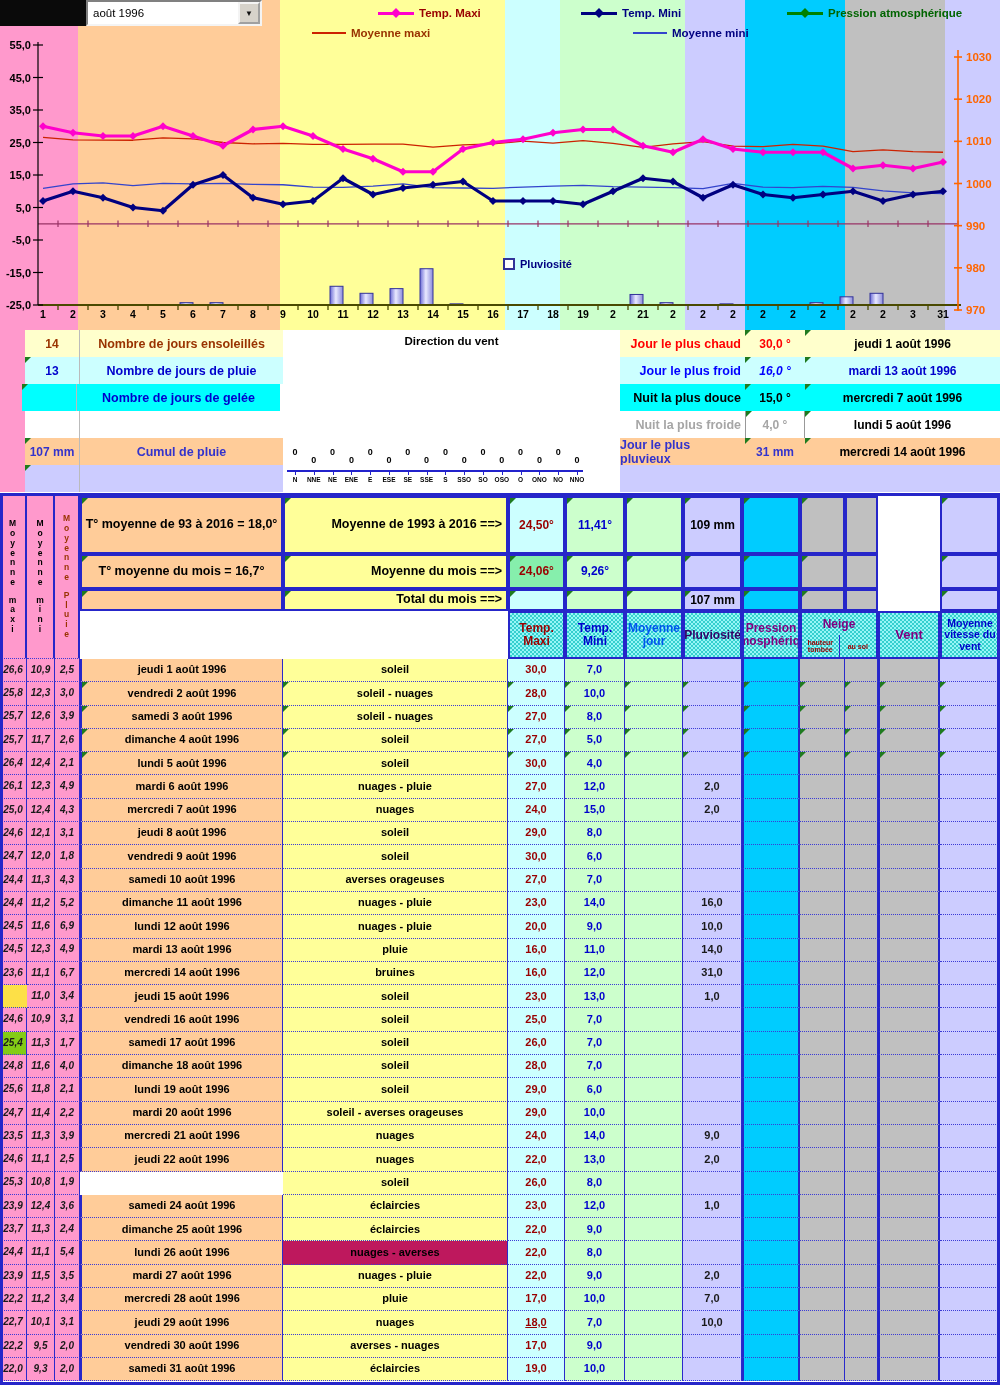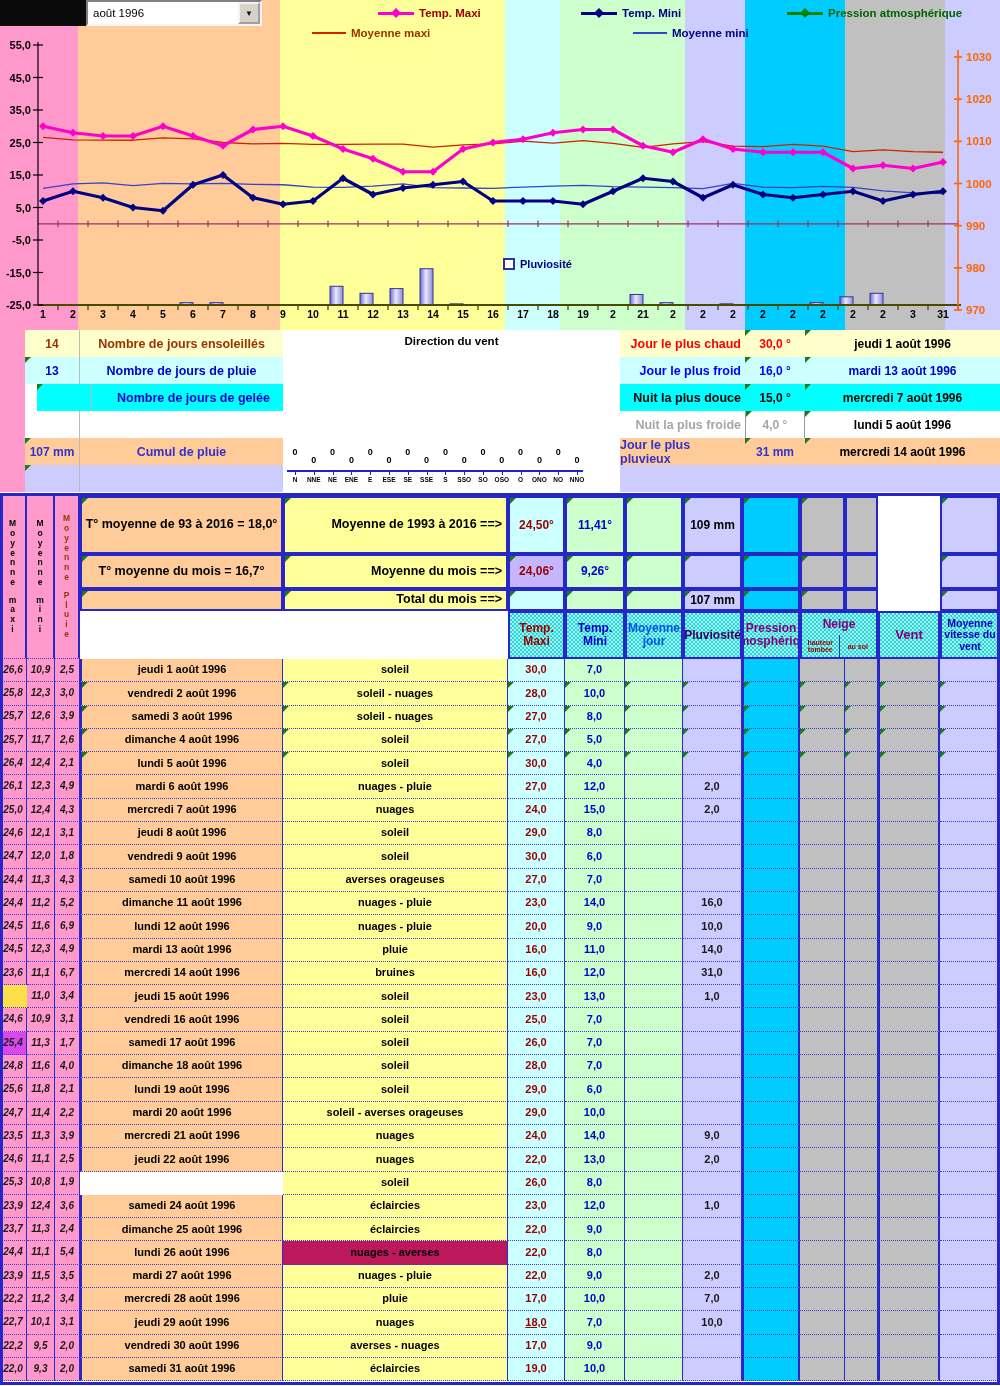--- a/index.html
+++ b/index.html
@@ -325,21 +325,21 @@
   <div id="pinkstrip"></div>
   <div id="sumleft">
       <div class="sumrow" style="left: 25px; top: 0px; width: 258px;">
         <div class="scell" style="width: 55px; background: rgb(255, 255, 204); color: rgb(153, 51, 0); border-right: 1px solid rgb(187, 187, 187);">14</div>
         <div class="scell" style="width: 203px; background: rgb(255, 255, 204); color: rgb(153, 51, 0); font-size: 12.5px;">Nombre de jours ensoleillés</div>
       </div>
       <div class="sumrow" style="left: 25px; top: 27px; width: 258px;">
         <div class="scell tri" style="width: 55px; background: rgb(204, 255, 255); color: rgb(0, 0, 204); border-right: 1px solid rgb(187, 187, 187);">13</div>
         <div class="scell" style="width: 203px; background: rgb(204, 255, 255); color: rgb(0, 0, 204); font-size: 12.5px;">Nombre de jours de pluie</div>
       </div>
-      <div class="sumrow" style="left: 37px; top: 54px; width: 258px;">
+      <div class="sumrow" style="left: 22px; top: 54px; width: 258px;">
         <div class="scell tri" style="width: 55px; background: rgb(0, 255, 255); color: rgb(0, 0, 204); border-right: 1px solid rgb(187, 187, 187);"></div>
         <div class="scell" style="width: 203px; background: rgb(0, 255, 255); color: rgb(0, 0, 204); font-size: 12.5px;">Nombre de jours de gelée</div>
       </div>
       <div class="sumrow" style="left: 25px; top: 81px; width: 258px;">
         <div class="scell" style="width: 55px; background: rgb(255, 255, 255); color: rgb(0, 0, 0); border-right: 1px solid rgb(187, 187, 187);"></div>
         <div class="scell" style="width: 203px; background: rgb(255, 255, 255); color: rgb(0, 0, 0); font-size: 12.5px;"></div>
       </div>
       <div class="sumrow" style="left: 25px; top: 108px; width: 258px;">
         <div class="scell tri" style="width: 55px; background: rgb(255, 204, 153); color: rgb(51, 51, 204); border-right: 1px solid rgb(187, 187, 187);">107 mm</div>
         <div class="scell" style="width: 203px; background: rgb(255, 204, 153); color: rgb(51, 51, 204); font-size: 12.5px;">Cumul de pluie</div>
@@ -404,21 +404,21 @@
       </div>
   </div>
   <div id="sumright">
       <div class="sumrow" style="left: 620px; top: 0px; width: 380px;">
         <div class="scell" style="width: 125px; background: rgb(255, 255, 204); color: rgb(255, 0, 0); font-size: 12.5px; justify-content: flex-end; padding-right: 4px;">Jour le plus chaud</div>
         <div class="scell tri" style="width: 60px; background: rgb(255, 255, 204); color: rgb(255, 0, 0);">30,0 °</div>
         <div class="scell tri" style="width: 195px; background: rgb(255, 255, 204); color: rgb(0, 0, 0); font-size: 12px;">jeudi 1 août 1996</div>
       </div>
       <div class="sumrow" style="left: 620px; top: 27px; width: 380px;">
         <div class="scell" style="width: 125px; background: rgb(204, 255, 255); color: rgb(0, 0, 255); font-size: 12.5px; justify-content: flex-end; padding-right: 4px;">Jour le plus froid</div>
-        <div class="scell tri" style="width: 60px; background: rgb(204, 255, 255); color: rgb(0, 0, 255);">16,0 °</div>
+        <div class="scell tri" style="width: 60px; background: rgb(204, 255, 255); color: rgb(0, 0, 255); font-style: italic;">16,0 °</div>
         <div class="scell tri" style="width: 195px; background: rgb(204, 255, 255); color: rgb(0, 0, 204); font-size: 12px;">mardi 13 août 1996</div>
       </div>
       <div class="sumrow" style="left: 620px; top: 54px; width: 380px;">
         <div class="scell" style="width: 125px; background: rgb(0, 255, 255); color: rgb(0, 0, 0); font-size: 12.5px; justify-content: flex-end; padding-right: 4px;">Nuit la plus douce</div>
         <div class="scell tri" style="width: 60px; background: rgb(0, 255, 255); color: rgb(0, 0, 0);">15,0 °</div>
         <div class="scell tri" style="width: 195px; background: rgb(0, 255, 255); color: rgb(0, 0, 0); font-size: 12px;">mercredi 7 août 1996</div>
       </div>
       <div class="sumrow" style="left: 620px; top: 81px; width: 380px;">
         <div class="scell" style="width: 125px; background: rgb(255, 255, 255); color: rgb(166, 166, 166); font-size: 12.5px; justify-content: flex-end; padding-right: 4px;">Nuit la plus froide</div>
         <div class="scell tri" style="width: 60px; background: rgb(255, 255, 255); color: rgb(166, 166, 166); border-left: 1px solid rgb(153, 153, 153); border-right: 1px solid rgb(153, 153, 153);">4,0 °</div>
@@ -486,21 +486,21 @@
     <div class="tc htc tri" style="grid-area: 1 / 6; background: rgb(204, 255, 255); color: rgb(153, 0, 0);">24,50°</div>
     <div class="tc htc tri" style="grid-area: 1 / 7; background: rgb(204, 255, 204); color: rgb(0, 0, 204);">11,41°</div>
     <div class="tc htc tri" style="grid-area: 1 / 8; background: rgb(204, 255, 204);"></div>
     <div class="tc htc tri" style="grid-area: 1 / 9; background: rgb(204, 204, 255);">109 mm</div>
     <div class="tc htc tri" style="grid-area: 1 / 10; background: rgb(0, 204, 255);"></div>
     <div class="tc htc tri" style="grid-area: 1 / 11; background: rgb(192, 192, 192);"></div>
     <div class="tc htc" style="grid-area: 1 / 12; background: rgb(192, 192, 192);"></div>
     <div class="tc htc tri" style="grid-area: 1 / 14; background: rgb(204, 204, 255);"></div>
     <div class="tc htc tri" style="grid-area: 2 / 4; background: rgb(255, 204, 153); font-size: 12.5px;">T° moyenne du mois = 16,7°</div>
     <div class="tc htc tri" style="grid-area: 2 / 5; background: rgb(255, 255, 153); justify-content: flex-end; padding-right: 4px; font-size: 12.5px;">Moyenne du mois ==&gt;</div>
-    <div class="tc htc tri" style="grid-area: 2 / 6; background: #c4b5fd; color: rgb(153, 0, 0);">24,06°</div>
+    <div class="tc htc tri" style="grid-area: 2 / 6; background: #86efac; color: rgb(153, 0, 0);">24,06°</div>
     <div class="tc htc tri" style="grid-area: 2 / 7; background: rgb(204, 255, 204); color: rgb(0, 0, 204);">9,26°</div>
     <div class="tc htc tri" style="grid-area: 2 / 8; background: rgb(204, 255, 204);"></div>
     <div class="tc htc tri" style="grid-area: 2 / 9; background: rgb(204, 204, 255);"></div>
     <div class="tc htc tri" style="grid-area: 2 / 10; background: rgb(0, 204, 255);"></div>
     <div class="tc htc tri" style="grid-area: 2 / 11; background: rgb(192, 192, 192);"></div>
     <div class="tc htc" style="grid-area: 2 / 12; background: rgb(192, 192, 192);"></div>
     <div class="tc htc tri" style="grid-area: 2 / 14; background: rgb(204, 204, 255);"></div>
     <div class="tc htc tri" style="grid-area: 3 / 4; background: rgb(255, 204, 153); font-size: 12.5px;"></div>
     <div class="tc htc tri" style="grid-area: 3 / 5; background: rgb(255, 255, 153); justify-content: flex-end; padding-right: 4px; font-size: 12.5px;">Total du mois ==&gt;</div>
     <div class="tc htc tri" style="grid-area: 3 / 6; background: rgb(204, 255, 255); color: rgb(153, 0, 0);"></div>
@@ -744,21 +744,21 @@
     <div class="tc" style="grid-area: 20 / 5; background: rgb(255, 255, 153); color: rgb(0, 0, 0);">soleil</div>
     <div class="tc" style="grid-area: 20 / 6; background: rgb(204, 255, 255); color: rgb(153, 0, 0);">25,0</div>
     <div class="tc" style="grid-area: 20 / 7; background: rgb(204, 255, 204); color: rgb(0, 0, 204);">7,0</div>
     <div class="tc" style="grid-area: 20 / 8; background: rgb(204, 255, 204);"></div>
     <div class="tc" style="grid-area: 20 / 9; background: rgb(204, 204, 255); color: rgb(26, 26, 26);"></div>
     <div class="tc" style="grid-area: 20 / 10; background: rgb(0, 204, 255); border-left: 2px solid rgb(38, 38, 201); border-right: 2px solid rgb(38, 38, 201);"></div>
     <div class="tc" style="grid-area: 20 / 11; background: rgb(192, 192, 192);"></div>
     <div class="tc" style="grid-area: 20 / 12; background: rgb(192, 192, 192);"></div>
     <div class="tc" style="grid-area: 20 / 13; background: rgb(192, 192, 192); border-left: 2px solid rgb(38, 38, 201); border-right: 2px solid rgb(38, 38, 201);"></div>
     <div class="tc" style="grid-area: 20 / 14; background: rgb(204, 204, 255);"></div>
-    <div class="tc ital" style="grid-area: 21 / 1; background: #d946ef;">25,4</div>
+    <div class="tc ital" style="grid-area: 21 / 1; background: #84cc16;">25,4</div>
     <div class="tc ital" style="grid-area: 21 / 2; background: rgb(255, 153, 204);">11,3</div>
     <div class="tc ital" style="grid-area: 21 / 3; background: rgb(255, 153, 204);">1,7</div>
     <div class="tc" style="grid-area: 21 / 4; background: rgb(255, 204, 153); color: rgb(0, 0, 0); border-left: 2px solid rgb(38, 38, 201);">samedi 17 août 1996</div>
     <div class="tc" style="grid-area: 21 / 5; background: rgb(255, 255, 153); color: rgb(0, 0, 0);">soleil</div>
     <div class="tc" style="grid-area: 21 / 6; background: rgb(204, 255, 255); color: rgb(153, 0, 0);">26,0</div>
     <div class="tc" style="grid-area: 21 / 7; background: rgb(204, 255, 204); color: rgb(0, 0, 204);">7,0</div>
     <div class="tc" style="grid-area: 21 / 8; background: rgb(204, 255, 204);"></div>
     <div class="tc" style="grid-area: 21 / 9; background: rgb(204, 204, 255); color: rgb(26, 26, 26);"></div>
     <div class="tc" style="grid-area: 21 / 10; background: rgb(0, 204, 255); border-left: 2px solid rgb(38, 38, 201); border-right: 2px solid rgb(38, 38, 201);"></div>
     <div class="tc" style="grid-area: 21 / 11; background: rgb(192, 192, 192);"></div>

